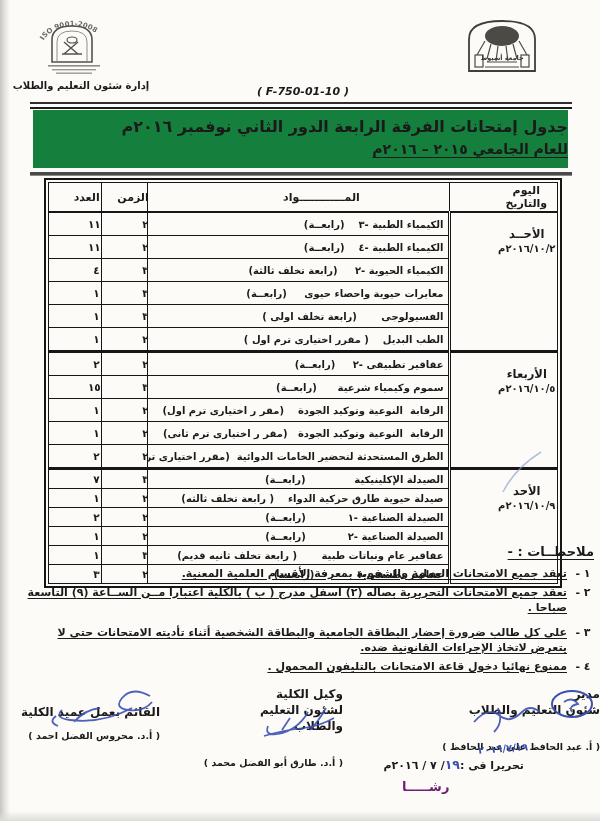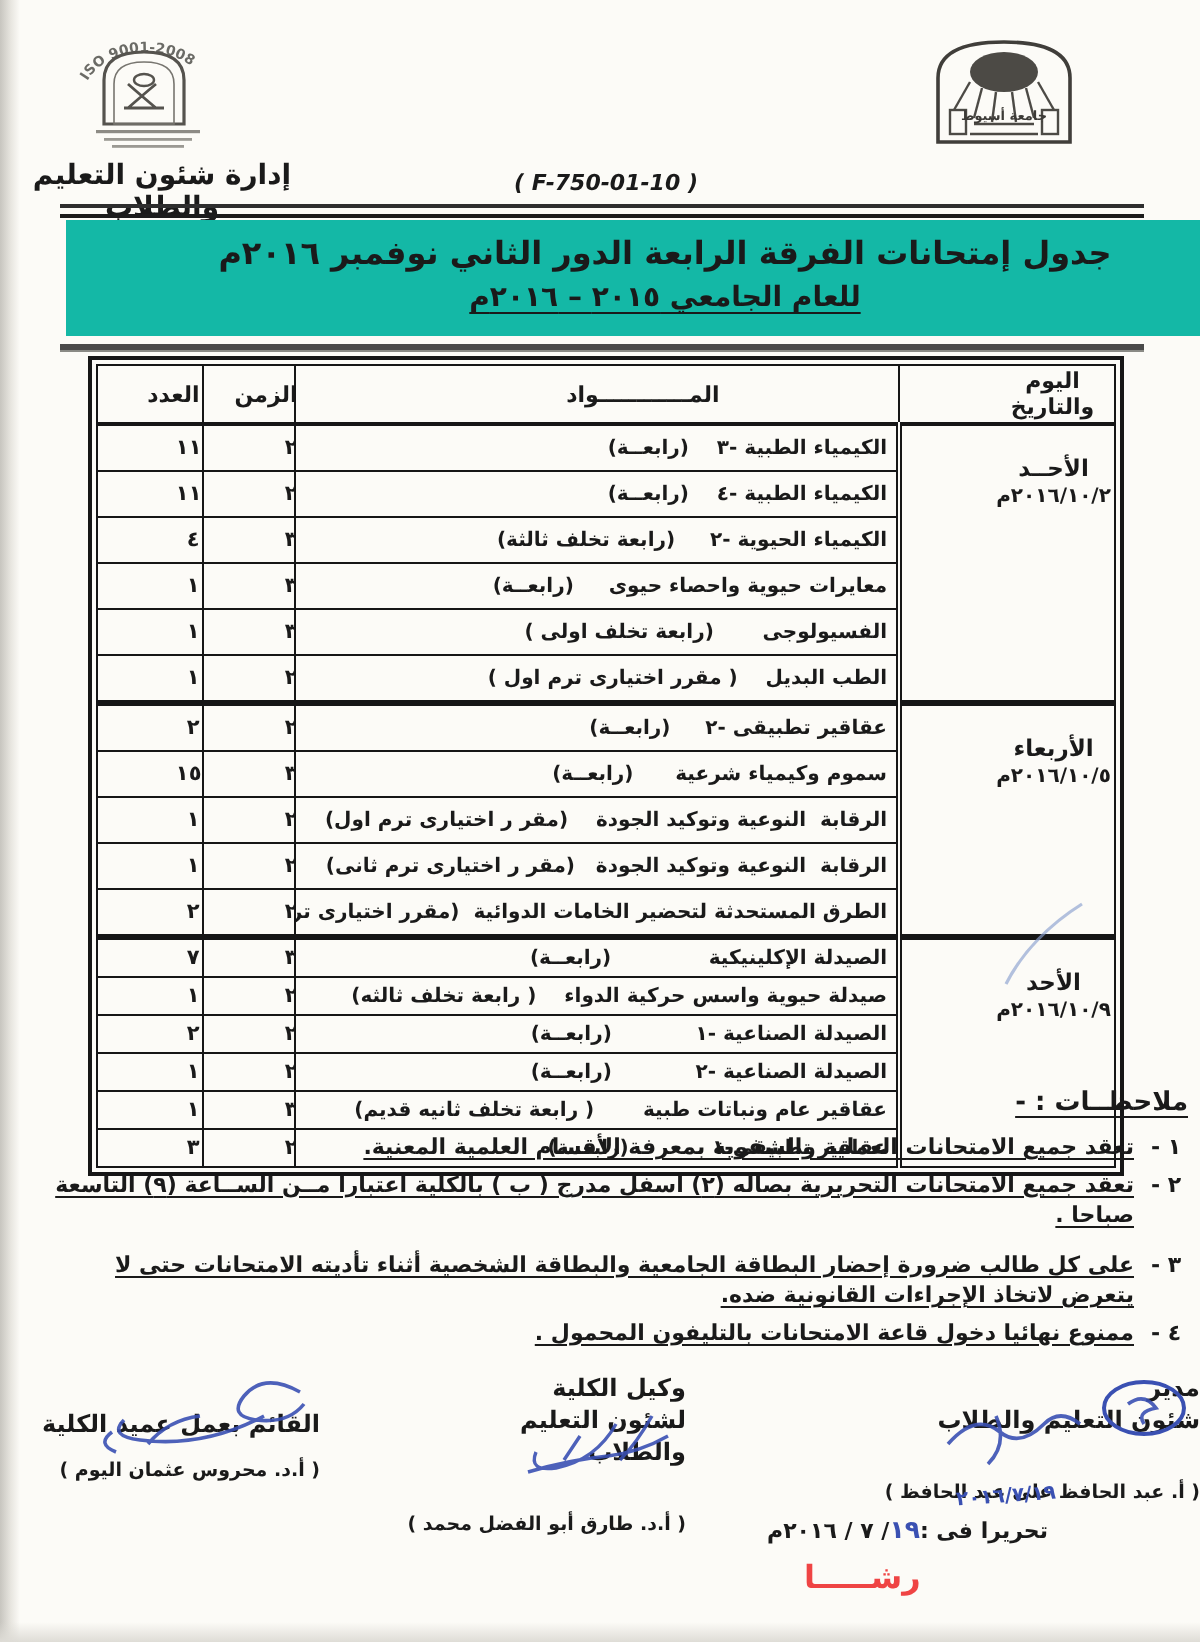--- a/index.html
+++ b/index.html
@@ -5,27 +5,27 @@
   html,body{margin:0;padding:0;background:#e8e6e1;}
   .page{position:relative;width:600px;height:821px;margin:0 auto;background:#fcfbf7;
         font-family:"DejaVu Sans",sans-serif;color:#1a1a1a;overflow:hidden;}
   .edge-left{position:absolute;left:0;top:0;width:10px;height:100%;
         background:linear-gradient(90deg,#c7c5bf,#e8e6e0 55%,rgba(232,230,224,0));}
   .edge-bottom{position:absolute;left:0;bottom:0;width:100%;height:10px;
         background:linear-gradient(0deg,#dedcd6,rgba(222,220,214,0));}
   .abs{position:absolute;}
 
   
-  .dept{left:12px;top:80px;width:138px;text-align:center;font-size:14px;font-weight:700;direction:rtl;}
+  .dept{left:12px;top:80px;width:138px;text-align:center;font-size:10px;font-weight:700;direction:rtl;}
   .form-code{left:242px;top:85px;width:122px;text-align:center;font-size:11px;font-weight:700;
         font-style:italic;direction:ltr;}
   .rule1{left:30px;top:102px;width:542px;height:3px;border-top:2px solid #2e2e2e;border-bottom:2px solid #1c1c1c;}
   .rule2{left:30px;top:172px;width:542px;height:3px;background:#4a4a4a;border-bottom:1px solid #8a8a85;}
 
-  .title-box{left:33px;top:110px;width:535px;height:58px;background:#14b8a6;direction:rtl;text-align:center;padding-left:32px;}
+  .title-box{left:33px;top:110px;width:535px;height:58px;background:#15803d;direction:rtl;}
   .title-l1{font-size:16px;font-weight:700;margin-top:7px;letter-spacing:-0.3px;}
   .title-l2{font-size:14px;font-weight:700;margin-top:5px;text-decoration:underline;text-underline-offset:3px;}
 
   
   .table-wrap{left:44px;top:178px;width:510px;border:2px solid #161616;padding:2px;background:#fcfbf7;}
   table{width:100%;border-collapse:collapse;direction:rtl;table-layout:fixed;}
   th,td{border:1px solid #161616;font-weight:700;overflow:hidden;padding-left:47px;}
   th{height:20px;font-size:11px;border-bottom:2px solid #161616;}
   col.c-date{width:107px;}col.c-subj{width:297px;}col.c-time{width:46px;}col.c-count{width:52px;}
   td.subject-cell{font-size:10px;white-space:pre;padding:0 4px 0 1px;text-align:right;}
@@ -50,21 +50,21 @@
   .sig{direction:rtl;text-align:right;font-weight:700;}
   .sig .t1,.sig .t2{font-size:12px;line-height:16px;}
   .sig .name{font-size:9.5px;margin-top:23px;white-space:nowrap;}
   .sig-right{left:452px;top:686px;width:148px;}
   .sig-center{left:213px;top:686px;width:130px;}
   .sig-left{left:16px;top:704px;width:144px;}
   .hand{color:#3a50b2;}
   .hand-date-right{left:478px;top:743px;font-size:10px;font-weight:700;transform:rotate(-4deg);direction:rtl;}
   .written-line{left:339px;top:757px;width:185px;direction:rtl;text-align:right;font-size:11px;font-weight:700;}
   .written-line .hand-day{font-size:12.5px;font-weight:700;}
-  .clerk{left:402px;top:779px;font-size:16px;font-weight:700;color:#ef4444;direction:rtl;letter-spacing:1px;text-align:center;}
+  .clerk{left:402px;top:779px;font-size:13px;font-weight:700;color:#701a75;direction:rtl;letter-spacing:1px;text-align:center;}
 
   svg{display:block;}
   .scribble{position:absolute;pointer-events:none;}
 </style>
 </head>
 <body>
 
 <div class="page">
   <div class="edge-left"></div>
   <div class="edge-bottom"></div>
@@ -201,21 +201,21 @@
           <tr class="g2 group-start">
             <td class="date-cell" rowspan="6">
               <div class="day">الأحد</div>
               <div class="datex">٢٠١٦/١٠/٩م</div>
             </td>
             <td class="subject-cell">الصيدلة الإكلينيكية              (رابعــة)</td>
             <td class="num-cell">٣</td>
             <td class="num-cell">٧</td>
           </tr>
           <tr class="g2">
-            <td class="subject-cell">صيدلة حيوية واسس حركية الدواء    ( رابعة تخلف ثالثه)</td>
+            <td class="subject-cell">صيدلة حيوية طارق حركية الدواء    ( رابعة تخلف ثالثه)</td>
             <td class="num-cell">٢</td>
             <td class="num-cell">١</td>
           </tr>
           <tr class="g2">
             <td class="subject-cell">الصيدلة الصناعية -١            (رابعــة)</td>
             <td class="num-cell">٢</td>
             <td class="num-cell">٢</td>
           </tr>
           <tr class="g2">
             <td class="subject-cell">الصيدلة الصناعية -٢            (رابعــة)</td>
@@ -277,21 +277,21 @@
     <div class="t1">وكيل الكلية</div>
     <div class="t2">لشئون التعليم والطلاب</div>
     <div class="name">( أ.د. طارق أبو الفضل محمد )</div>
   </div>
   <svg class="scribble" style="left:248px;top:702px" width="96" height="42" viewBox="0 0 96 42">
     <path d="M78,6 q-8,14 -16,22 M60,10 q-10,18 -30,22 q-14,2 -10,-8 M34,28 l8,-12 M16,34 q20,-6 40,-8 q16,-2 30,-10" fill="none" stroke="#3a50b2" stroke-width="1.7" opacity="0.9"></path>
   </svg>
 
   <div class="abs sig sig-left">
     <div class="t1">القائم بعمل عميد الكلية</div>
-    <div class="name" style="margin-top:10px">( أ.د. محروس عثمان اليوم )</div>
+    <div class="name" style="margin-top:10px">( أ.د. محروس الفضل احمد )</div>
   </div>
   <svg class="scribble" style="left:38px;top:686px" width="120" height="52" viewBox="0 0 120 52">
     <path d="M112,10 q-18,-10 -28,2 q-8,10 6,12 q16,2 24,-8 M94,22 q-30,16 -62,12 q-16,-2 -8,-10 M36,36 q10,-12 26,-14 M18,30 q-8,6 2,10" fill="none" stroke="#3a50b2" stroke-width="1.8" opacity="0.9"></path>
   </svg>
 
   <div class="abs written-line">
     <span>تحريرا فى :</span><span class="hand hand-day">١٩</span><span>/ ٧ / ٢٠١٦م</span>
   </div>
   <div class="abs clerk">رشـــــا</div>
 </div>

